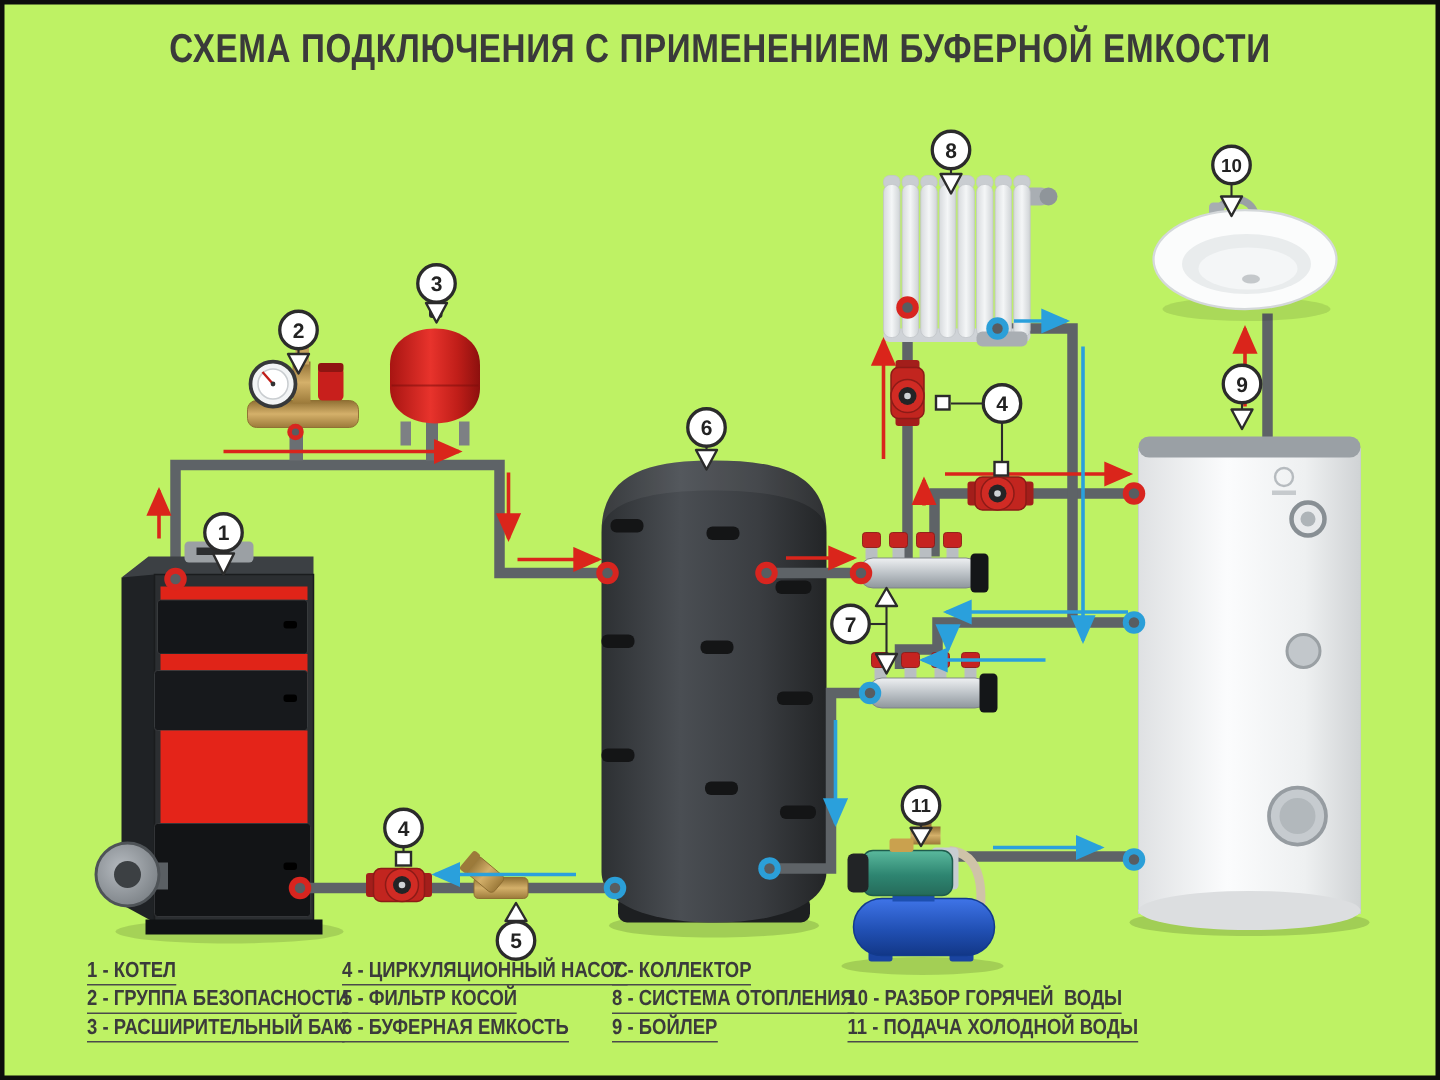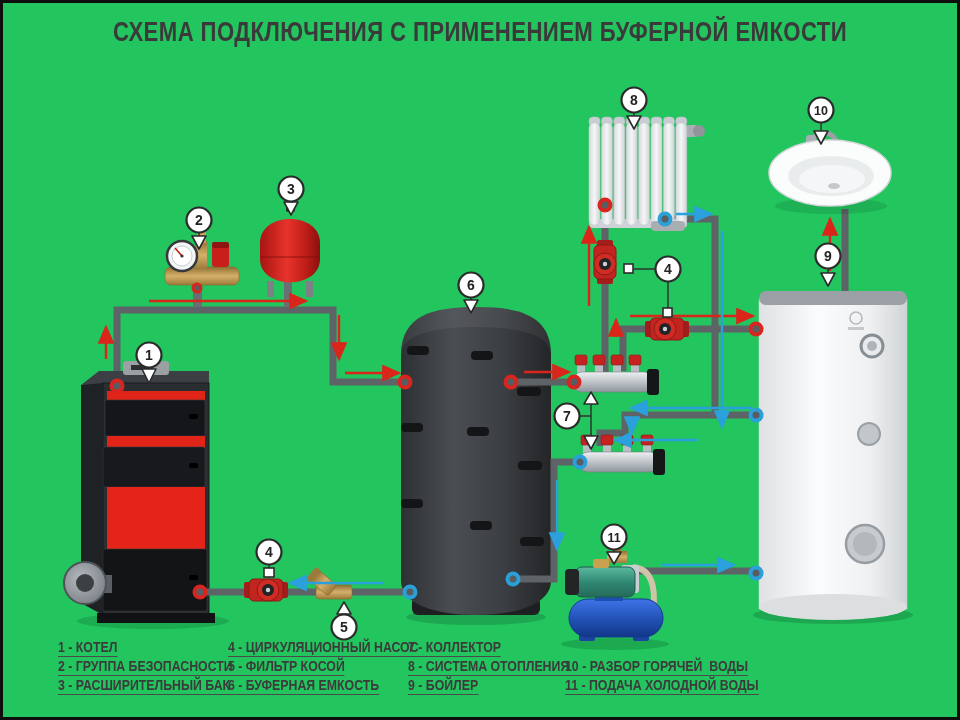--- a/index.html
+++ b/index.html
@@ -1,17 +1,17 @@
 <!DOCTYPE html>
 <html><head>
 <meta charset="utf-8">
 <style>
   html,body{margin:0;padding:0;background:#888;}
   #stage{
-    position:relative;width:960px;height:720px;background:#22c55e;
+    position:relative;width:960px;height:720px;background:#bef264;
     border:3px solid #0d0d0d;box-sizing:border-box;overflow:hidden;
     font-family:"Liberation Sans","DejaVu Sans",sans-serif;
   }
   .title{
     position:absolute;left:0;right:0;top:14px;text-align:center;
     font-size:27px;font-weight:bold;color:#3a3a3a;letter-spacing:.5px;
     transform:scaleX(.82);white-space:nowrap;
   }
   svg{position:absolute;left:0;top:0;}
   .leg-item{

